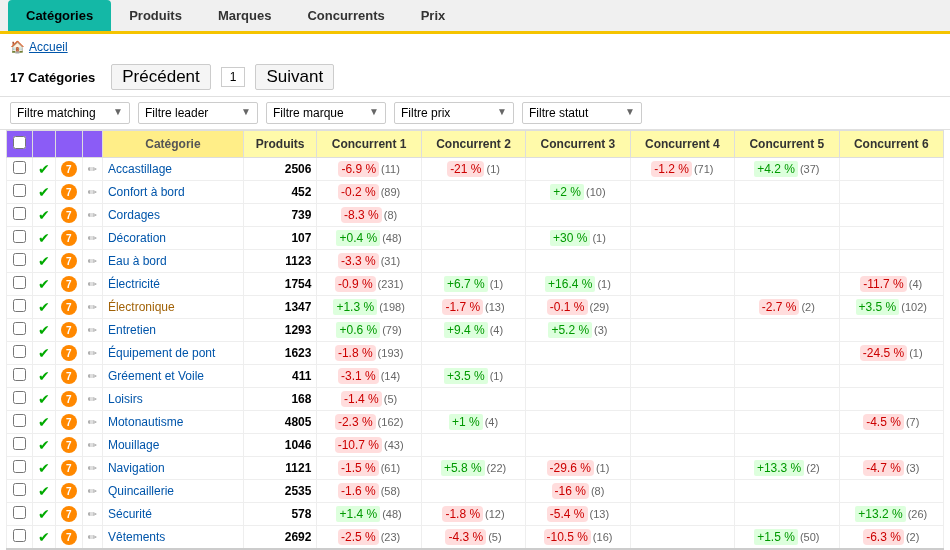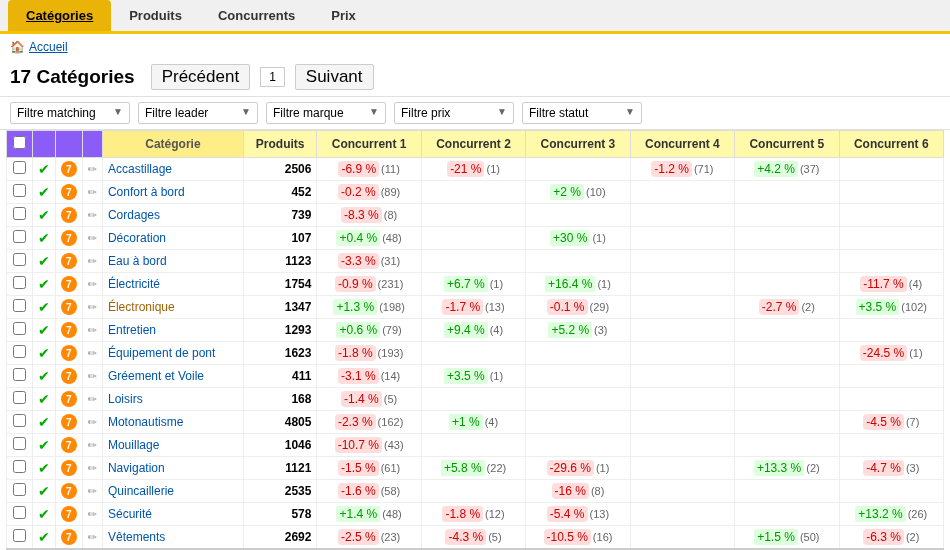--- a/index.html
+++ b/index.html
@@ -1,28 +1,28 @@
 <!DOCTYPE html>
 <html><head>
   <meta charset="utf-8">
   <style>
     * { margin: 0; padding: 0; box-sizing: border-box; }
     body { font-family: Arial, sans-serif; font-size: 12px; background: #fff; width: 950px; }
 
     
     .top-nav { display: flex; background: #f0f0f0; border-bottom: 3px solid #f5c400; padding: 0 8px; }
     .top-nav .tab { padding: 8px 18px; cursor: pointer; font-size: 13px; font-weight: bold; color: #333; }
-    .top-nav .tab.active { background: #eab308; border-radius: 4px 4px 0 0; color: #000; text-decoration: underline; }
+    .top-nav .tab.active { background: #14b8a6; border-radius: 4px 4px 0 0; color: #000; }
 
     
     .breadcrumb { padding: 6px 10px; font-size: 12px; color: #555; display: flex; align-items: center; gap: 4px; }
 
     
     .pagination-row { display: flex; align-items: center; padding: 4px 10px 6px; gap: 10px; }
-    .pagination-row .count-label { font-weight: bold; font-size: 19px; margin-right: 6px; }
+    .pagination-row .count-label { font-weight: bold; font-size: 13px; margin-right: 6px; }
     .pagination-row button { border: 1px solid #ccc; background: #f5f5f5; padding: 2px 10px; cursor: pointer; font-size: 17px; border-radius: 2px; }
     .pagination-row .page-num { border: 1px solid #ccc; padding: 2px 8px; background: #fff; font-size: 12px; }
 
     
     .filters-row { display: flex; align-items: center; padding: 5px 10px; gap: 8px; border-top: 1px solid #e0e0e0; border-bottom: 1px solid #e0e0e0; }
     .filter-select { display: flex; align-items: flex-start; border: 1px solid #ccc; background: #fff; padding: 3px 6px; border-radius: 2px; font-size: 12px; cursor: pointer; gap: 4px; min-width: 120px; }
     .filter-select .arrow { font-size: 10px; color: #666; margin-left: auto; }
 
     
     .table-wrap { overflow-x: auto; padding: 0 6px 6px; }
@@ -50,20 +50,21 @@
     .total-row { font-weight: bold; background: #f5f5f5; }
     .total-row td { border-top: 2px solid #ccc; }
   </style>
 </head>
 <body>
 
 <div>
   <div class="top-nav" id="top-nav-tabs">
       <div class="tab active">Catégories</div>
       <div class="tab">Produits</div>
+      <div class="tab">Marques</div>
       <div class="tab">Concurrents</div>
       <div class="tab">Prix</div>
     </div>
 </div>
 
 <div class="breadcrumb">
   <span>🏠</span>
   <span style="cursor:pointer;color:#0055aa;text-decoration:underline;">Accueil</span>
 </div>
 

